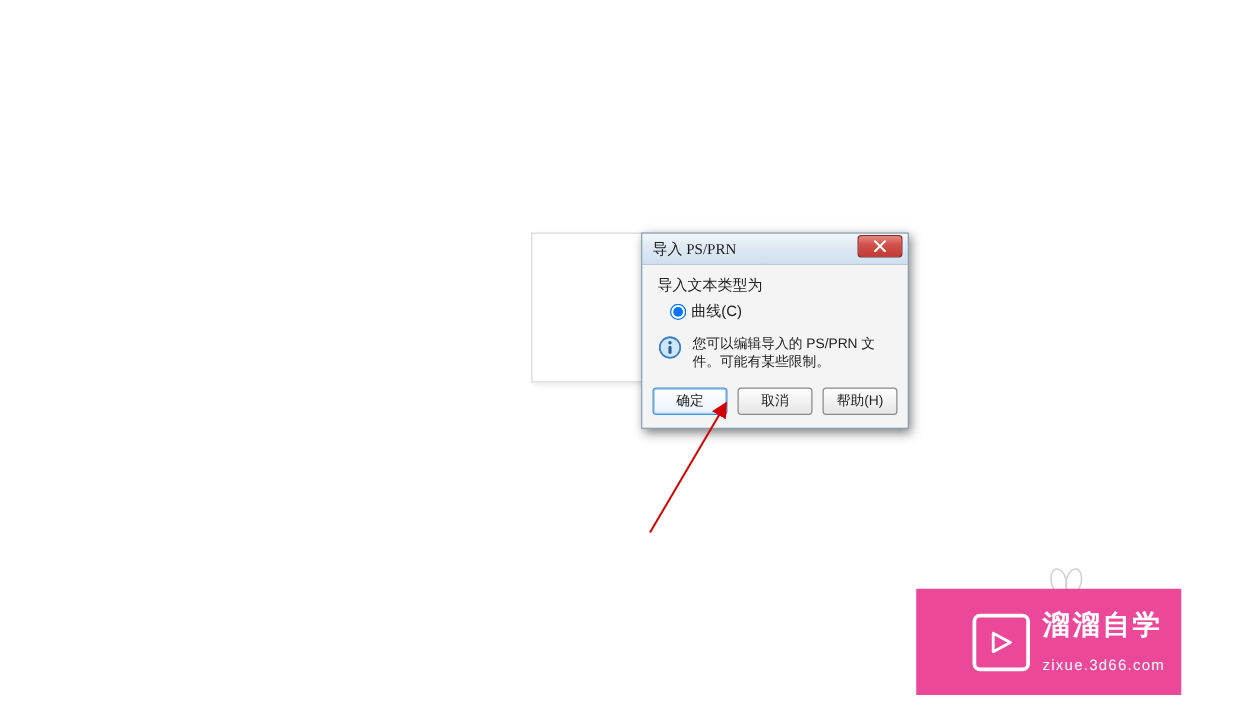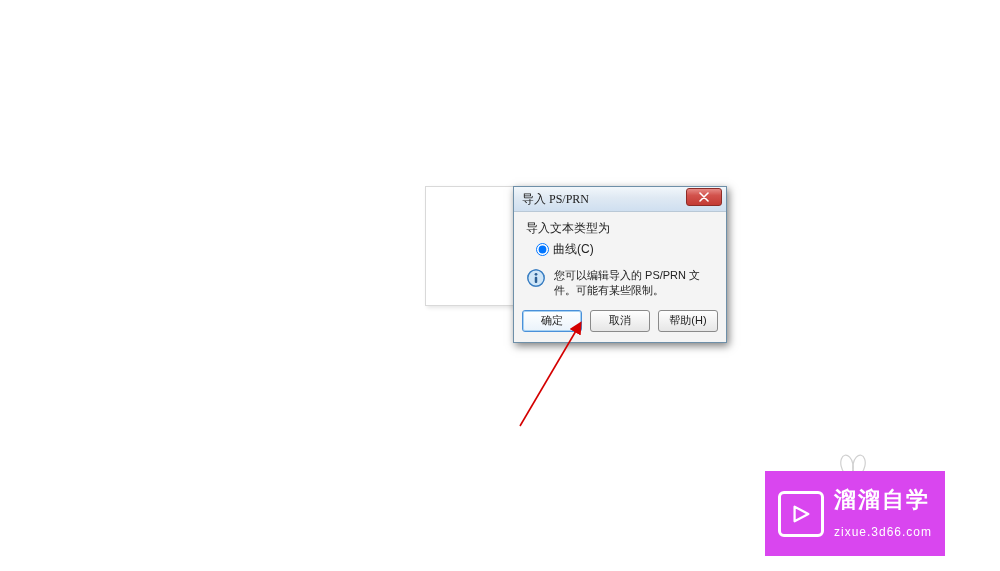--- a/index.html
+++ b/index.html
@@ -145,25 +145,26 @@
     top: 320px;
     pointer-events: none;
   }
 
   .watermark {
     position: absolute;
     right: 55px;
     bottom: 15px;
     width: 180px;
     height: 85px;
-    background: #d946ef;
+    background: #ec4899;
     display: flex;
     align-items: center;
     justify-content: center;
     gap: 10px;
+    padding-left: 32px;
   }
   .wm-logo {
     width: 40px;
     height: 40px;
     border: 3px solid #fff;
     border-radius: 6px;
     display: flex;
     align-items: center;
     justify-content: center;
   }

